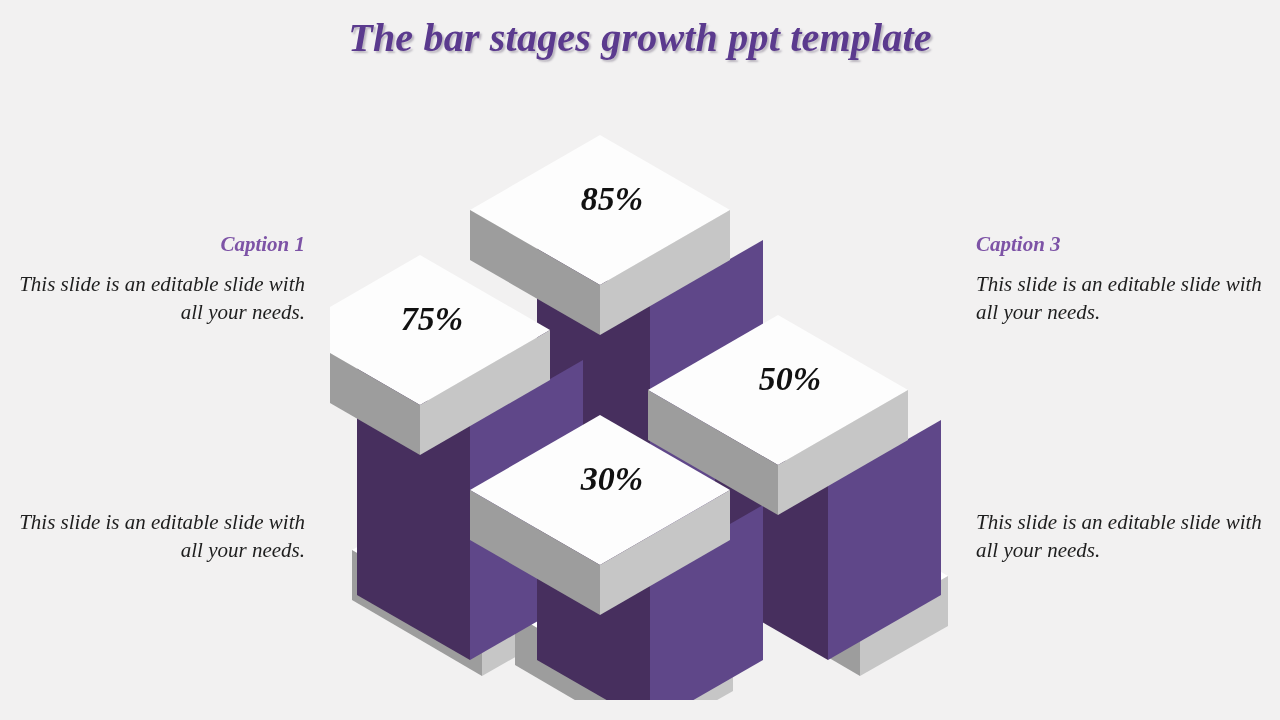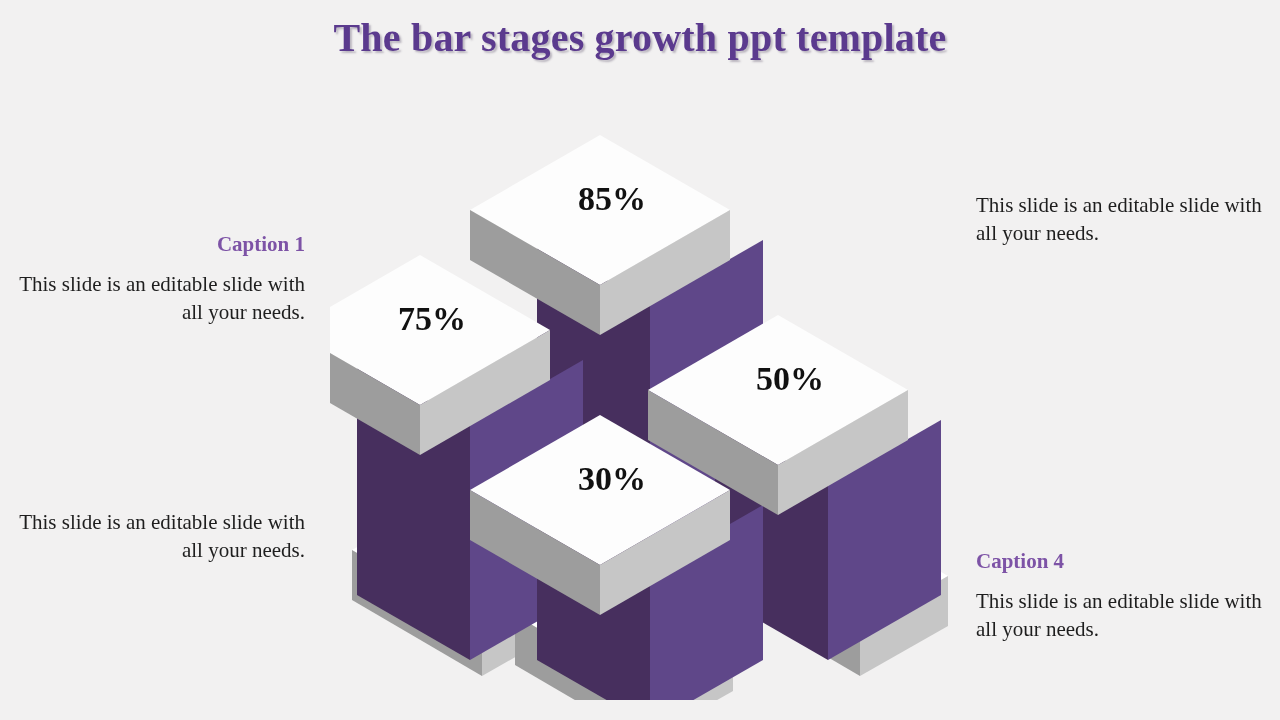--- a/index.html
+++ b/index.html
@@ -12,20 +12,21 @@
     background: #f2f1f1;
     font-family: "Liberation Serif", "DejaVu Serif", serif;
     overflow: hidden;
     position: relative;
   }
   .slide {
     position: absolute;
     inset: 0;
     width: 1174px;
     height: 720px;
+    font-style: italic;
   }
 
   
   .title {
     position: absolute;
     top: 14px;
     left: 0;
     width: 1280px;
     text-align: center;
     font-size: 40px;
@@ -89,25 +90,25 @@
   <div class="caption left" id="caption-1">
     <div class="cap-head">Caption 1</div>
     <div class="cap-body">This slide is an editable slide with all your needs.</div>
   </div>
 
   <div class="caption left" id="caption-2">
     <div class="cap-body">This slide is an editable slide with all your needs.</div>
   </div>
 
   <div class="caption right" id="caption-3">
+    <div class="cap-head">Caption 3</div>
     <div class="cap-body">This slide is an editable slide with all your needs.</div>
   </div>
 
   <div class="caption right" id="caption-4">
-    <div class="cap-head">Caption 4</div>
     <div class="cap-body">This slide is an editable slide with all your needs.</div>
   </div>
 
   <div class="diagram">
     <svg width="640" height="600" viewBox="0 0 640 600" xmlns="http://www.w3.org/2000/svg">
 
       <g>
         <polygon points="22,450 110,400 240,476 152,526" fill="#ffffff"></polygon>
         <polygon points="22,450 152,526 152,576 22,500" fill="#9d9d9d"></polygon>
         <polygon points="152,526 240,476 240,526 152,576" fill="#c6c6c6"></polygon>

